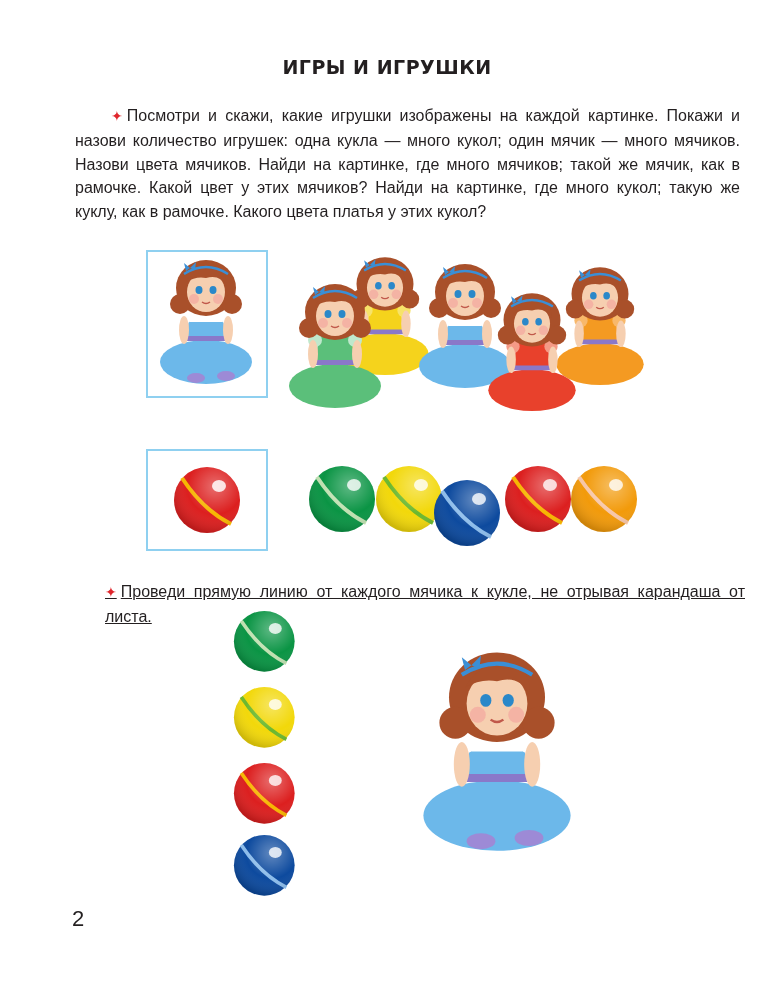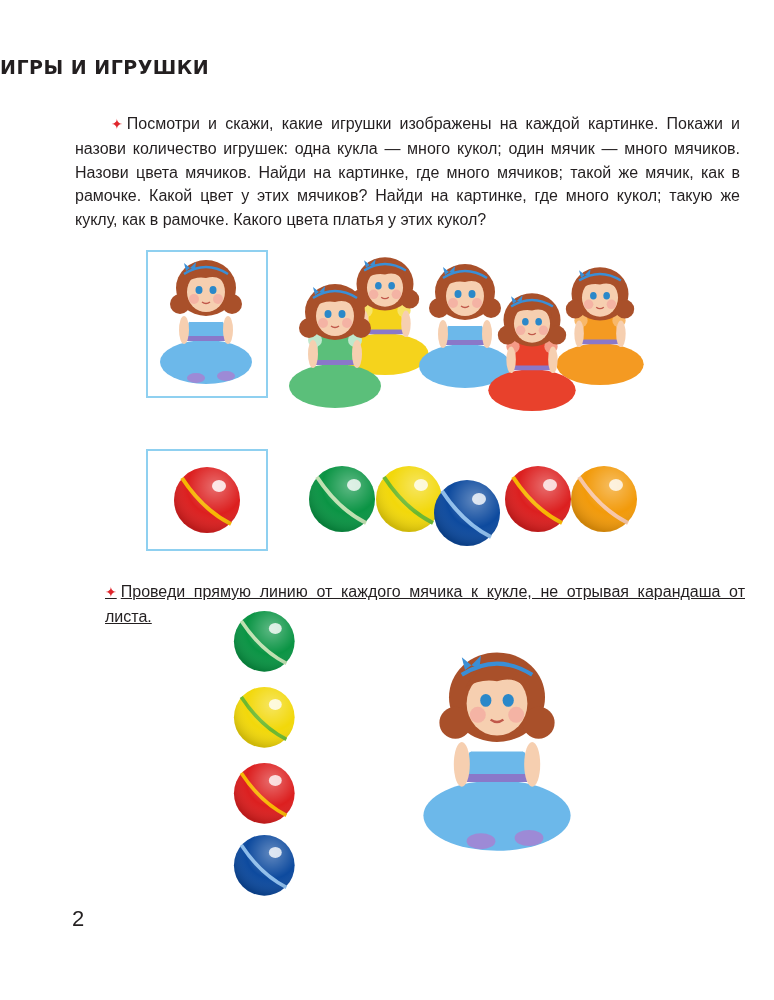--- a/index.html
+++ b/index.html
@@ -1,22 +1,22 @@
 <!DOCTYPE html>
 <html><head>
 <meta charset="utf-8">
 <style>
   html, body { margin:0; padding:0; background:#ffffff; }
   body { width:774px; height:1000px; position:relative; overflow:hidden;
          font-family:"DejaVu Sans", sans-serif; color:#231f20; }
-  .title { position:absolute; left:0; width:774px; top:56px; 
+  .title { position:absolute; left:0; width:774px; top:56px; text-align:center;
            font-family:"DejaVu Sans", sans-serif; font-weight:bold; font-size:19px; letter-spacing:0.5px; }
   .para { position:absolute; left:75px; width:665px; font-family:"Liberation Sans", sans-serif;
           font-size:16px; line-height:23.8px; text-align:justify; }
-  .para.p1 { top:104px; text-indent:36px;margin-top:8px; }
+  .para.p1 { top:104px; text-indent:36px; }
   .para.p2 { top:580px; left:105px; width:640px;text-decoration:underline; }
   .star { color:#e0262c; font-size:14px; margin-right:4px; }
   .frame { position:absolute; border:2px solid #8fd0f0; background:#fff; box-sizing:border-box; }
   .pageno { position:absolute; left:72px; top:906px; font-family:"Liberation Sans", sans-serif; font-size:22px; }
   svg { position:absolute; overflow:visible; }
 </style>
 </head>
 <body>
 
 <svg width="0" height="0" style="position:absolute">

